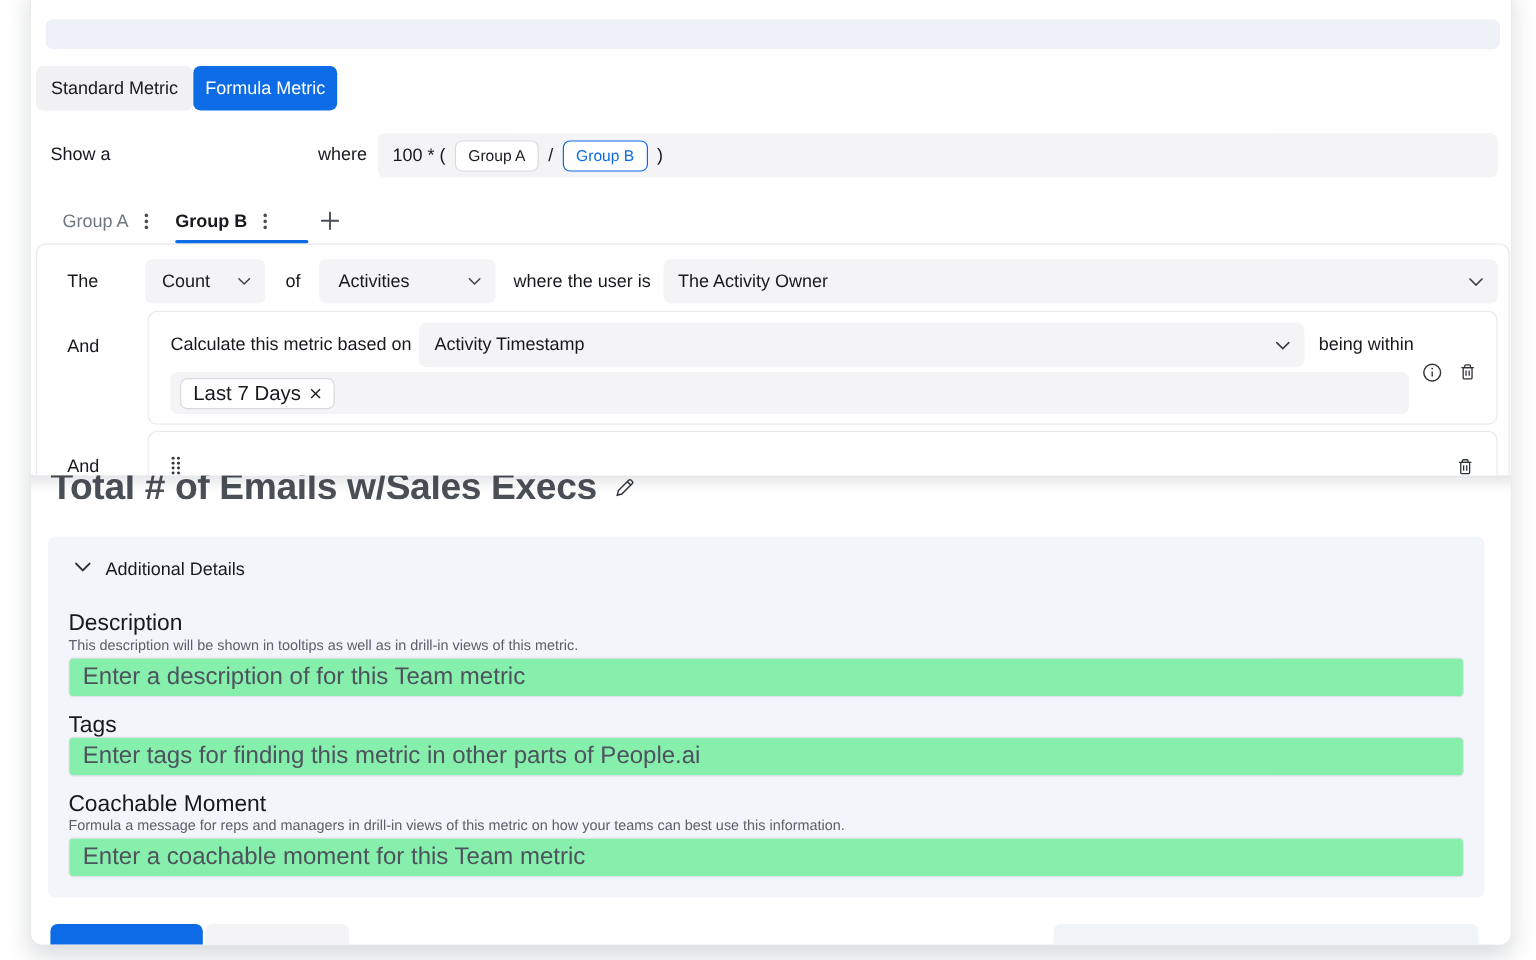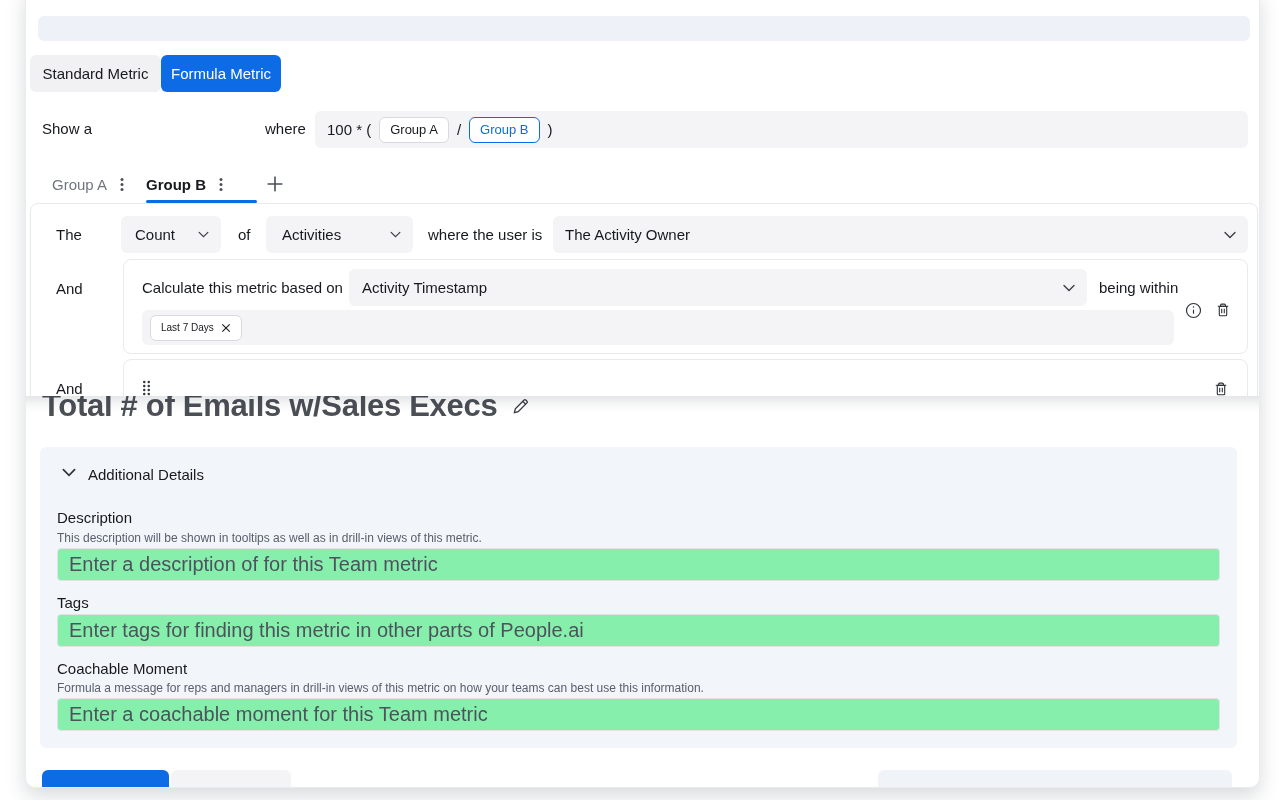--- a/index.html
+++ b/index.html
@@ -62,21 +62,21 @@
 
   
   .metric-title{position:absolute;left:42px;top:388px;font-size:31px;font-weight:700;
     color:#4b4f56;letter-spacing:-.3px;white-space:nowrap;display:flex;
     align-items:center;gap:14px;z-index:1;}
   .pencil{color:#33373d;cursor:pointer;display:flex;}
   .details{position:absolute;left:40px;top:447px;width:1197px;height:301px;
     background:var(--panel);border-radius:6px;z-index:1;}
   .dt-chevron{position:absolute;left:22px;top:21px;color:#2e3338;cursor:pointer;display:flex;}
   .dt-title{position:absolute;left:48px;top:19px;font-size:15px;color:var(--text);cursor:pointer;}
-  .f-label{position:absolute;font-size:15px;font-weight:500;color:var(--text);}
+  .f-label{position:absolute;font-size:19px;font-weight:500;color:var(--text);}
   .f-helper{position:absolute;font-size:12px;color:var(--helper);white-space:nowrap;}
   input.txt{position:absolute;width:1163px;height:33px;background:#86efac;
     border:1px solid #dfe2e8;border-radius:4px;padding:0 11px;font-size:20px;
     color:var(--text);font-family:inherit;outline:none;}
   input.txt::placeholder{color:#4d535d;opacity:1;}
 
   .btn{position:absolute;top:770px;height:38px;border:none;border-radius:6px;
     cursor:pointer;z-index:1;}
   .btn.primary{left:42px;width:127px;background:var(--accent);}
   .btn.secondary{left:171px;width:120px;background:#f4f4f6;}
@@ -206,21 +206,21 @@
           <div class="dd" style="left:225px;top:9px;width:738px;padding-left:13px">
             <span>Activity Timestamp</span>
             <span class="chev">
               <svg width="12" height="8" viewBox="0 0 12 8" fill="none" stroke="currentColor" stroke-width="1.4" stroke-linecap="round">
                   <path d="M1 1.5 6 6.5 11 1.5"></path>
                 </svg>
             </span>
           </div>
           <span class="lbl" style="left:975px;top:19px">being within</span>
           <div class="grayfield" style="left:18px;top:50px;width:1032px;height:35px">
-            <span class="chip" style="font-size:10px">
+            <span class="chip" style="font-size:17px">
               <span>Last 7 Days</span>
               <span style="display:flex">
                 <svg width="10" height="10" viewBox="0 0 10 10" stroke="currentColor" stroke-width="1.1">
                     <path d="M1.3 1.3l7.4 7.4M8.7 1.3 1.3 8.7"></path>
                   </svg>
               </span>
             </span>
           </div>
           <span class="icon-btn" style="left:1060px;top:41px">
             <svg width="17" height="17" viewBox="0 0 16 16" fill="none" stroke="currentColor" stroke-width="1.1">

